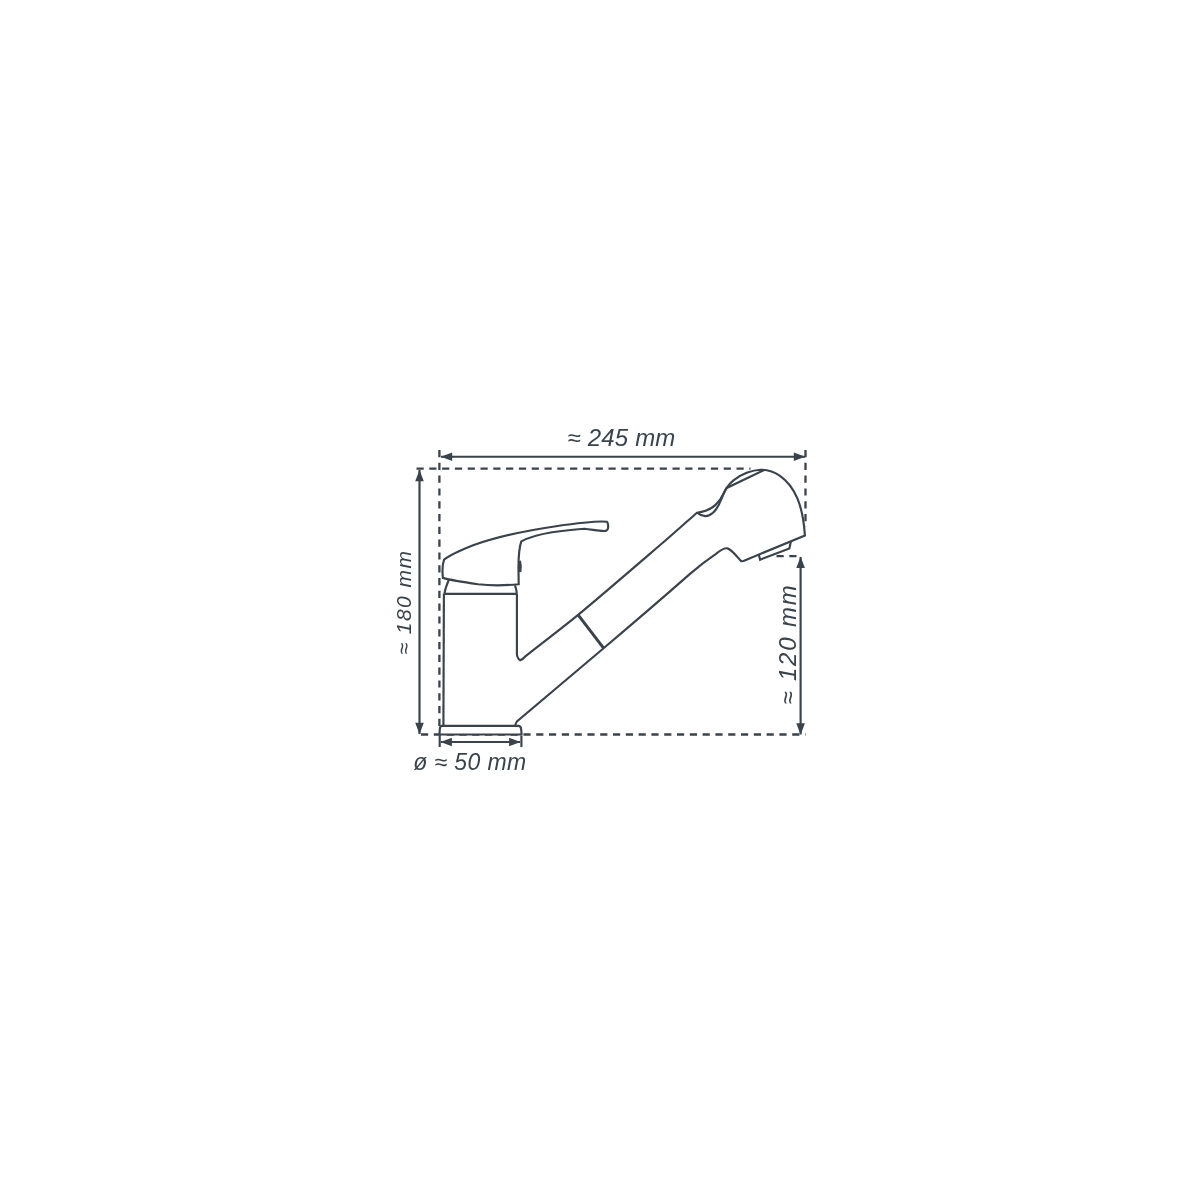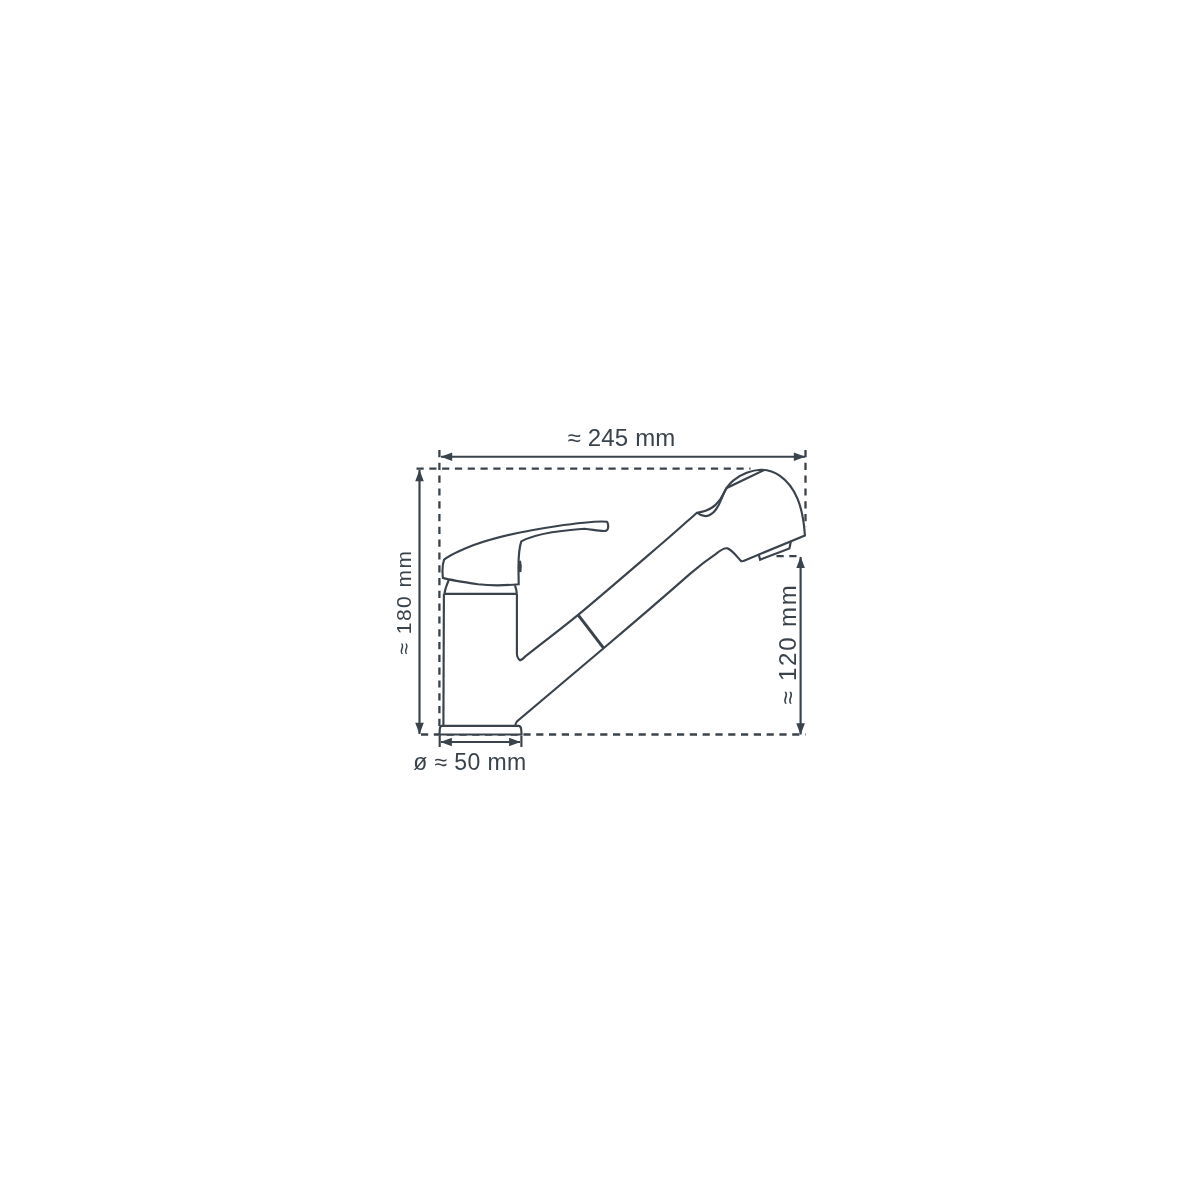--- a/index.html
+++ b/index.html
@@ -1,16 +1,16 @@
 <!DOCTYPE html>
 <html><head>
 <meta charset="utf-8">
 <style>
   html,body{margin:0;padding:0;background:#ffffff;-webkit-font-smoothing:antialiased;}
-  .page{width:1200px;height:1200px;position:relative;background:#ffffff;}
+  .page{width:1200px;height:1200px;position:relative;background:#ffffff;font-style:italic;}
   text{font-family:"Liberation Sans",sans-serif;fill:#3a434b;}
 </style>
 </head>
 <body>
 <div class="page">
 <svg width="1200" height="1200" viewBox="0 0 1200 1200">
 
   <rect x="0" y="0" width="1200" height="1200" fill="#ffffff"></rect>
 
   <line x1="416.5" y1="468.6" x2="750.5" y2="468.6" stroke="#3a434b" stroke-width="2.3" stroke-dasharray="7.2 5.6"></line>

